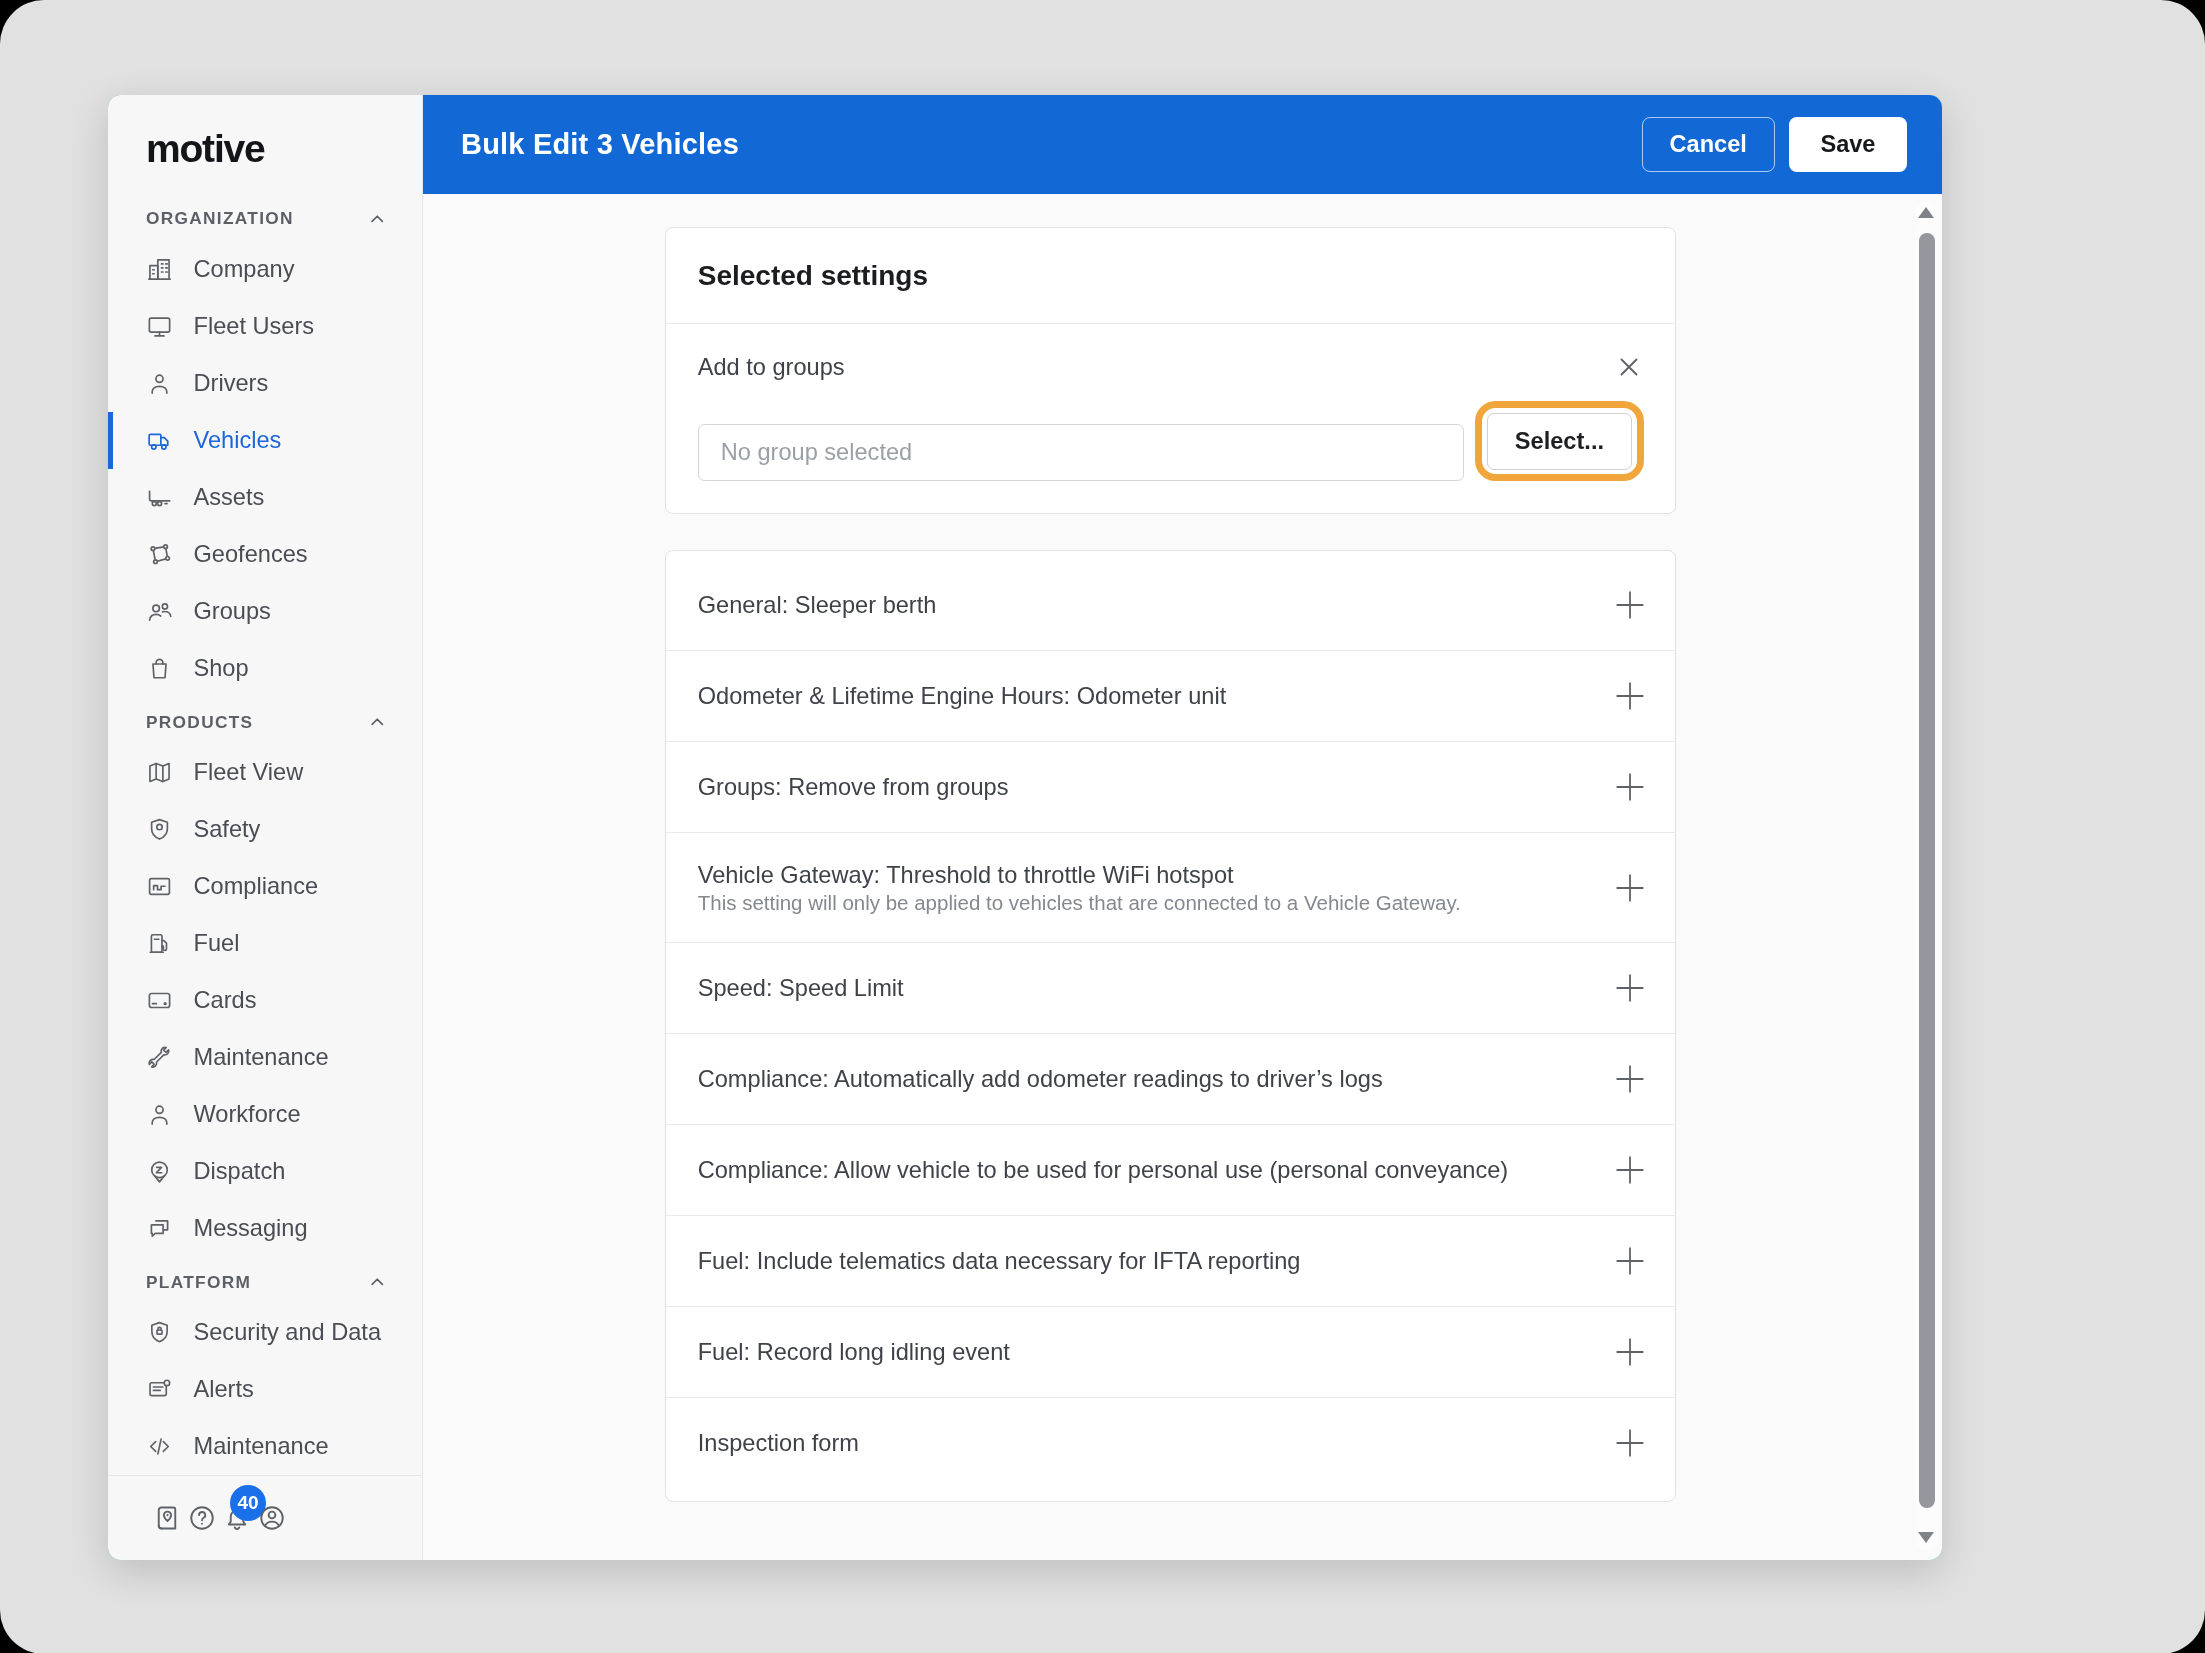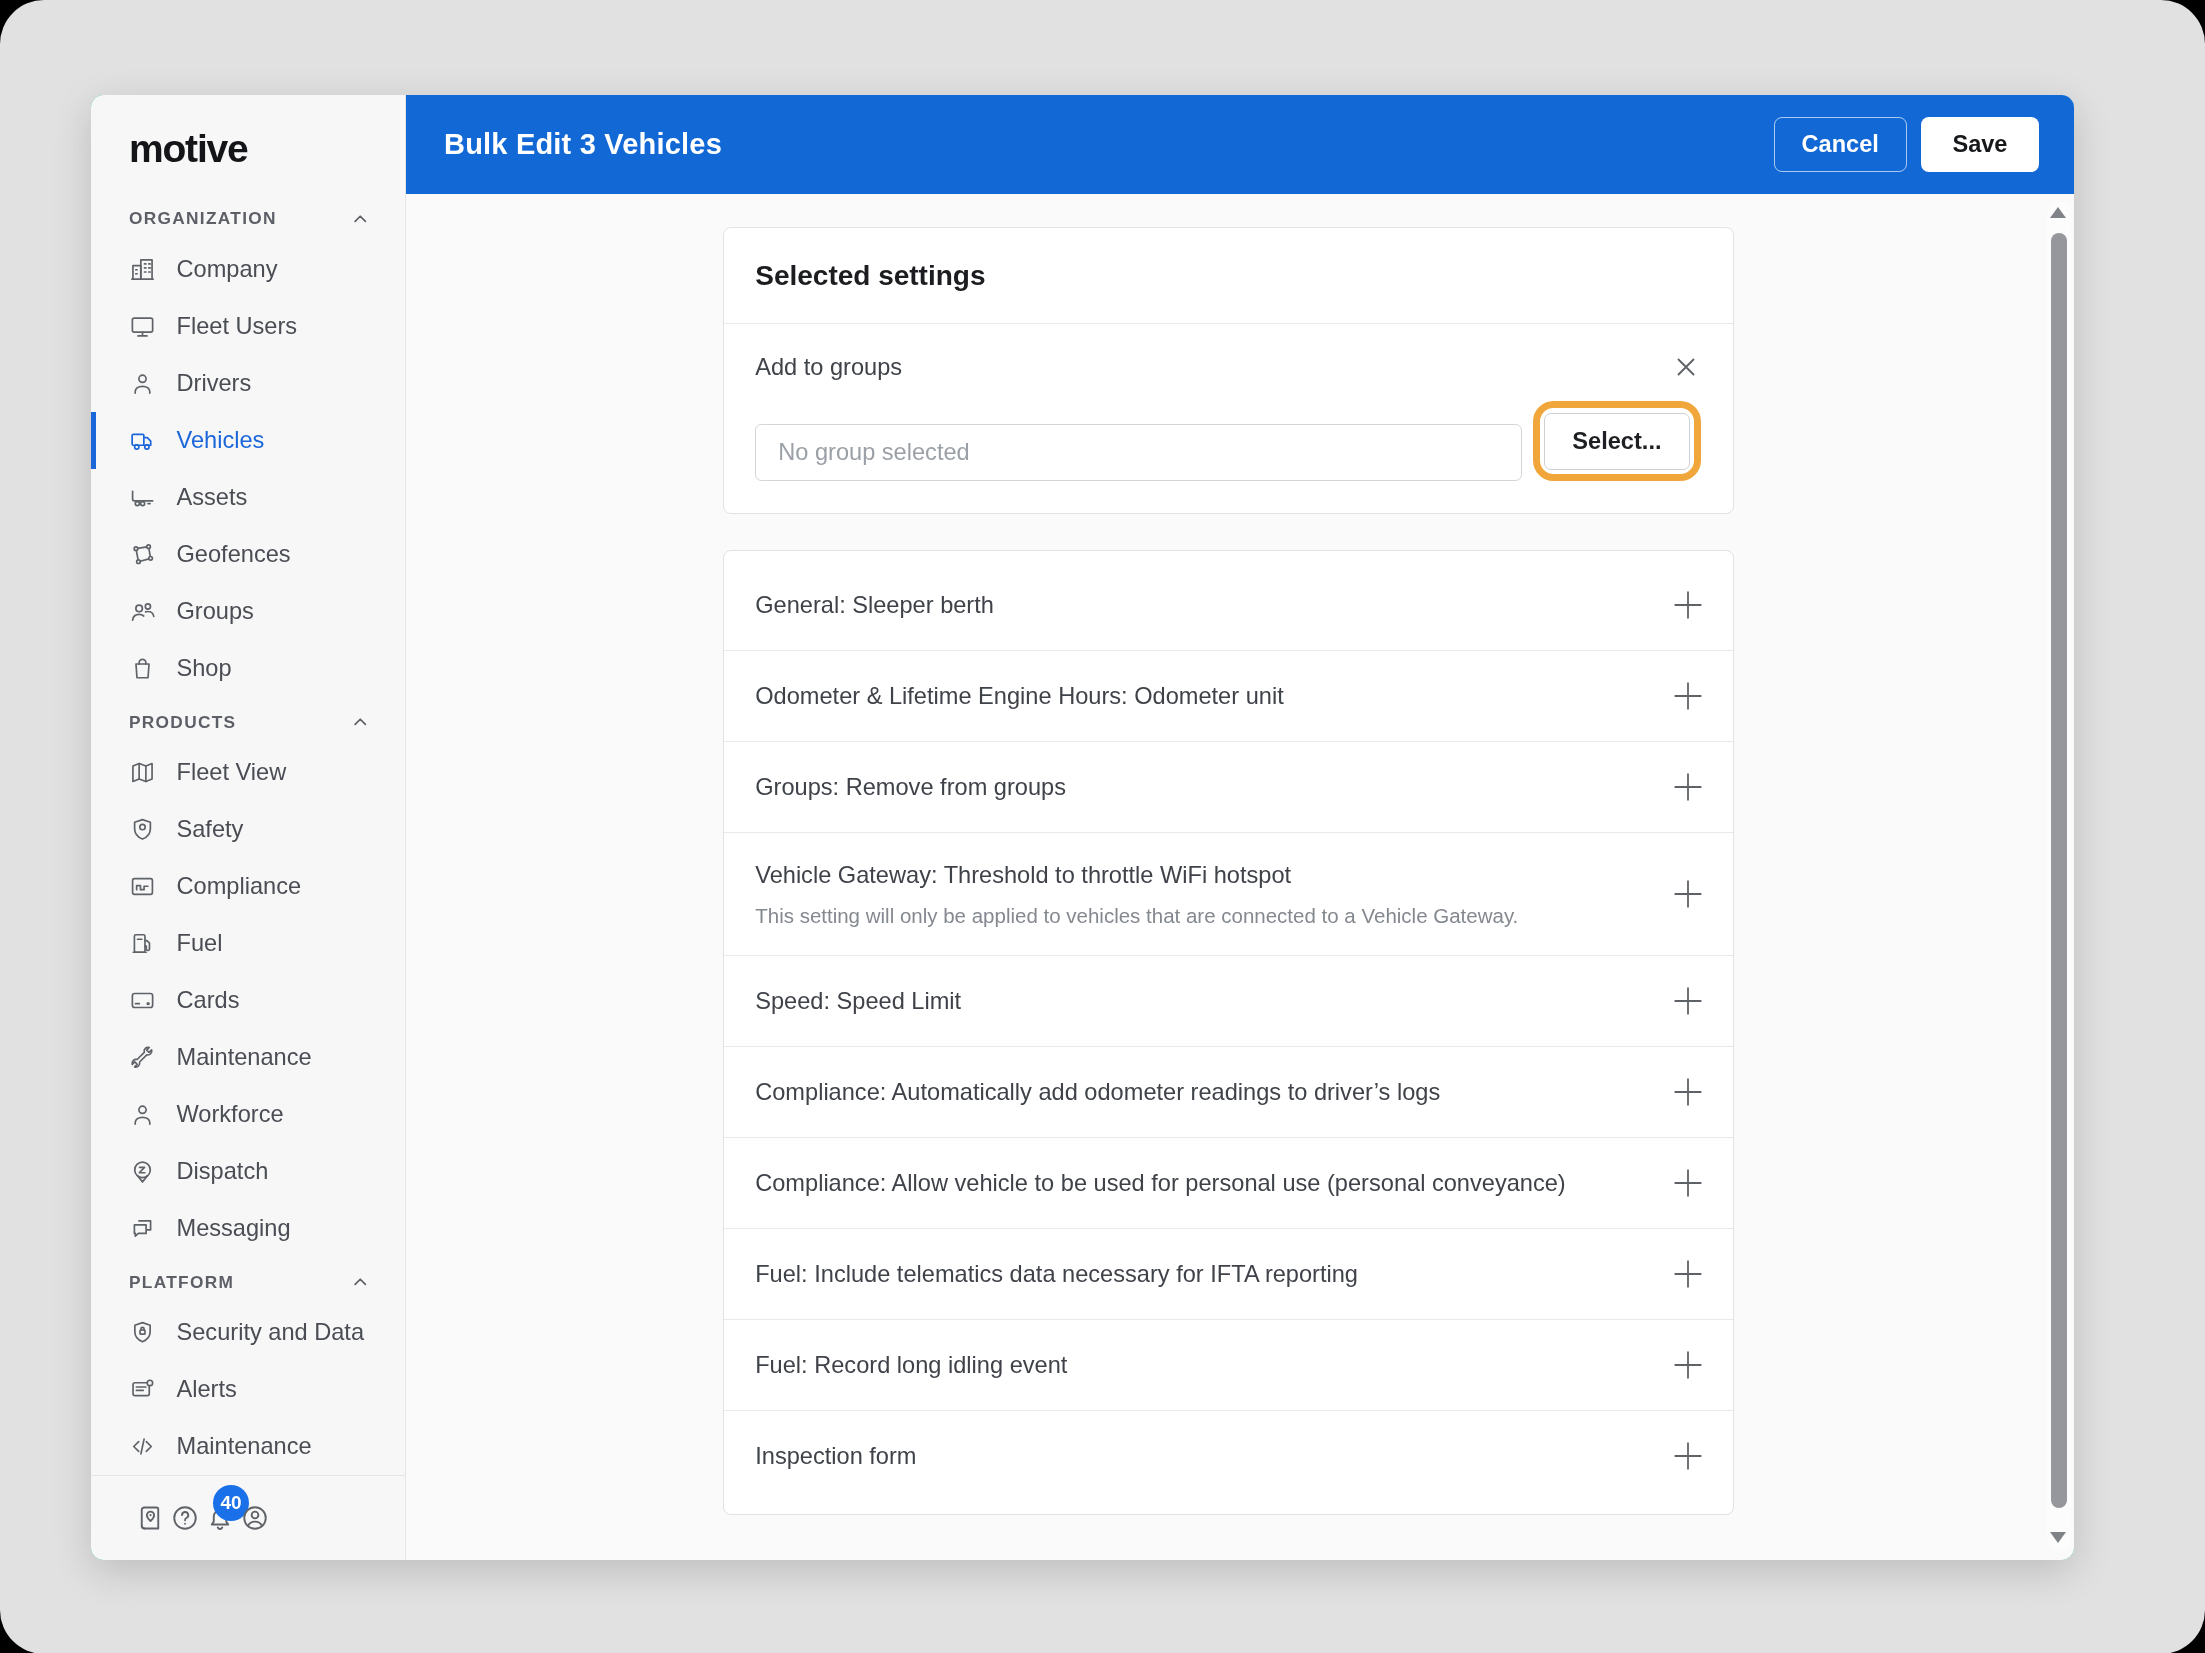--- a/index.html
+++ b/index.html
@@ -9,22 +9,22 @@
     font-family: "Liberation Sans", "DejaVu Sans", sans-serif;
     overflow: hidden;
     position: relative;
   }
   .stage {
     position: absolute; inset: 0;
     background: #e1e1e2;
     border-radius: 44px;
   }
   .app-window {
-    position: absolute; left: 91px; top: 95px;
-    width: 1983px; height: 1465px;
+    position: absolute; left: 108px; top: 95px;
+    width: 1834px; height: 1465px;
     background: #14b8a6;
     border-radius: 12.6px;
     box-shadow: 0 11px 39px rgba(0,0,0,0.16);
     display: flex;
     overflow: hidden;
   }
 
   
   .sidebar {
     width: 315px; flex: none;
@@ -178,21 +178,21 @@
 
   
   .rows { padding: 9.5px 0 12.6px 0; }
   .setting-row {
     display: flex; align-items: center; justify-content: space-between;
     padding: 27px 27px 27px 31.5px;
     min-height: 83px;
   }
   .setting-row + .setting-row { border-top: 0.8px solid #e8e9eb; }
   .row-label { font-size: 23.6px; color: #3f4349; line-height: 30px; }
-  .row-desc { font-size: 20.5px; color: #84888f; line-height: 25px; margin-top: 13px; }
+  .row-desc { font-size: 20.5px; color: #84888f; line-height: 25px; margin-top: 0; }
   .plus-btn {
     width: 36px; height: 36px; flex: none;
     background: none; border: none; cursor: pointer;
     color: #5f6368; margin-left: 23.6px;
   }
   .plus-btn svg { width: 100%; height: 100%; fill: none; stroke: currentColor; stroke-width: 1.2; stroke-linecap: round; }
 
   
   .sb {
     position: absolute; top: 106px; bottom: 9.5px; right: 3.2px; width: 23.6px;

